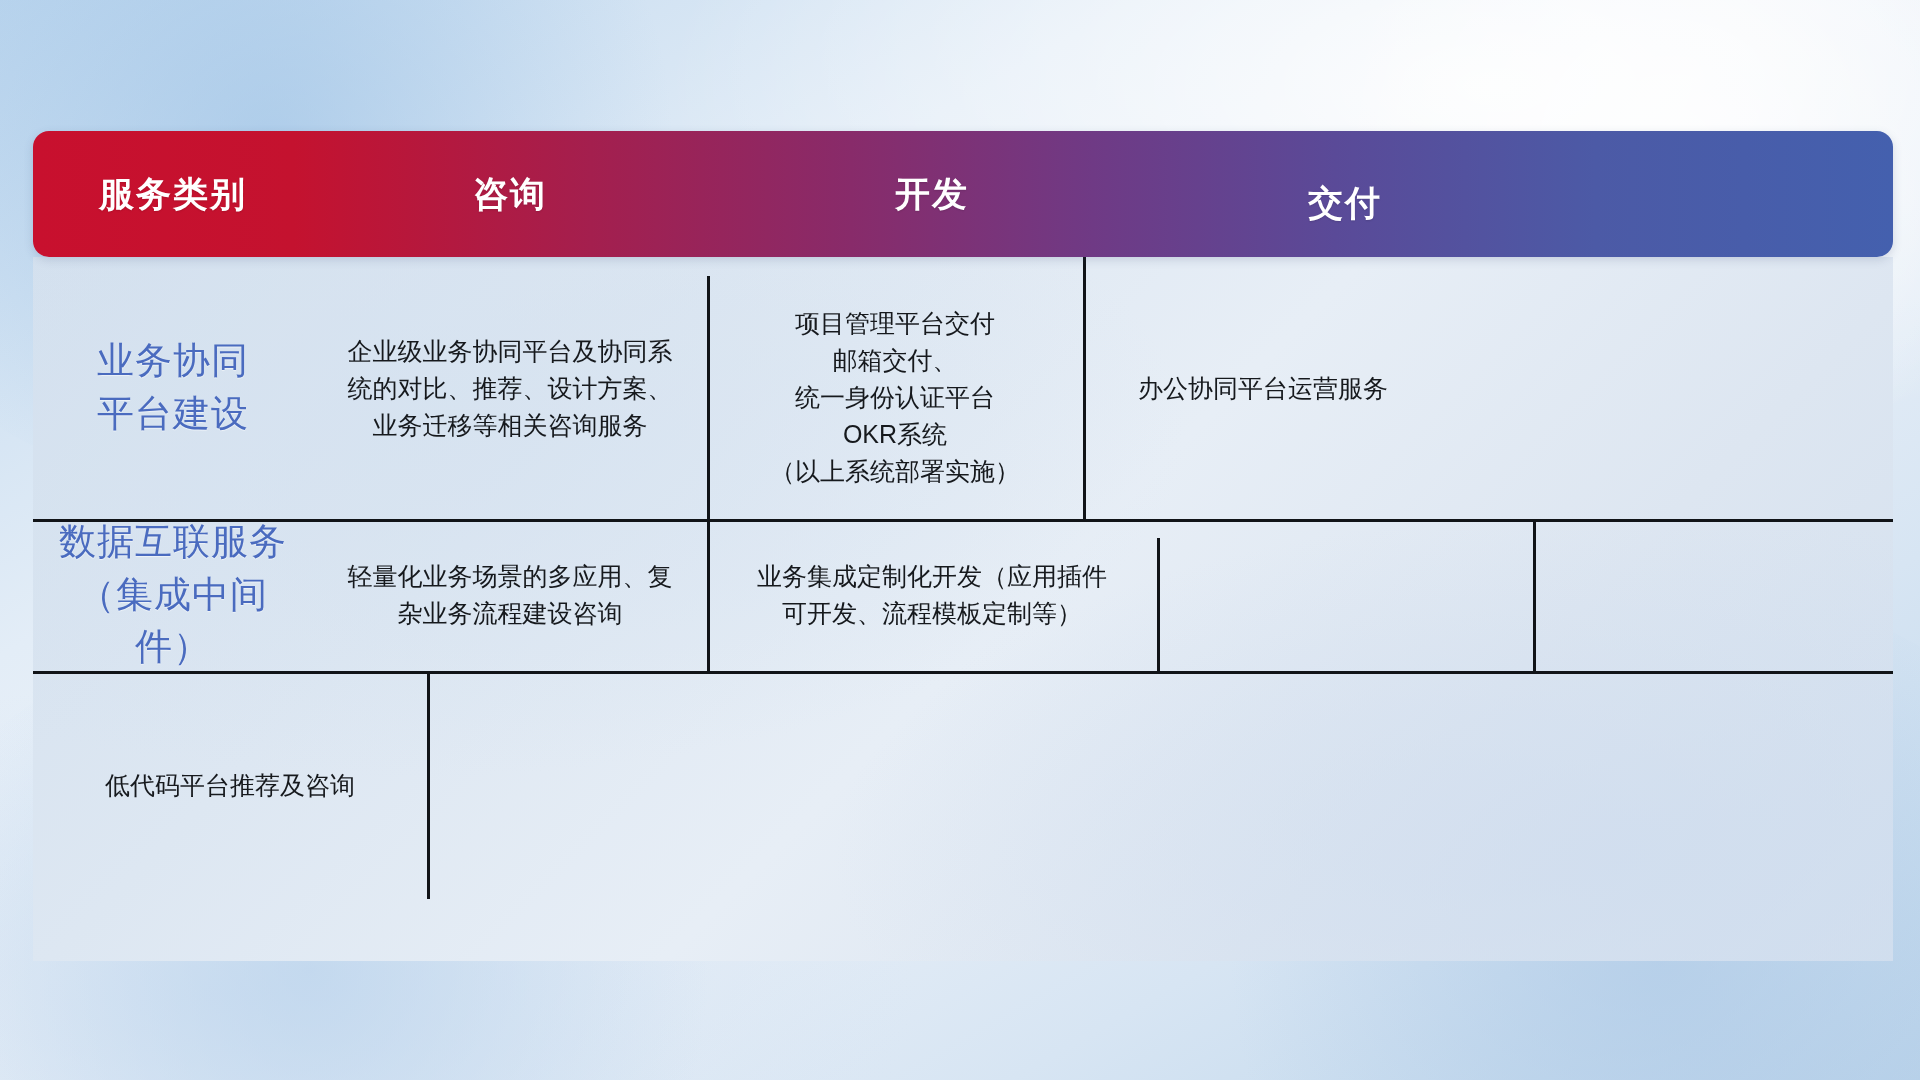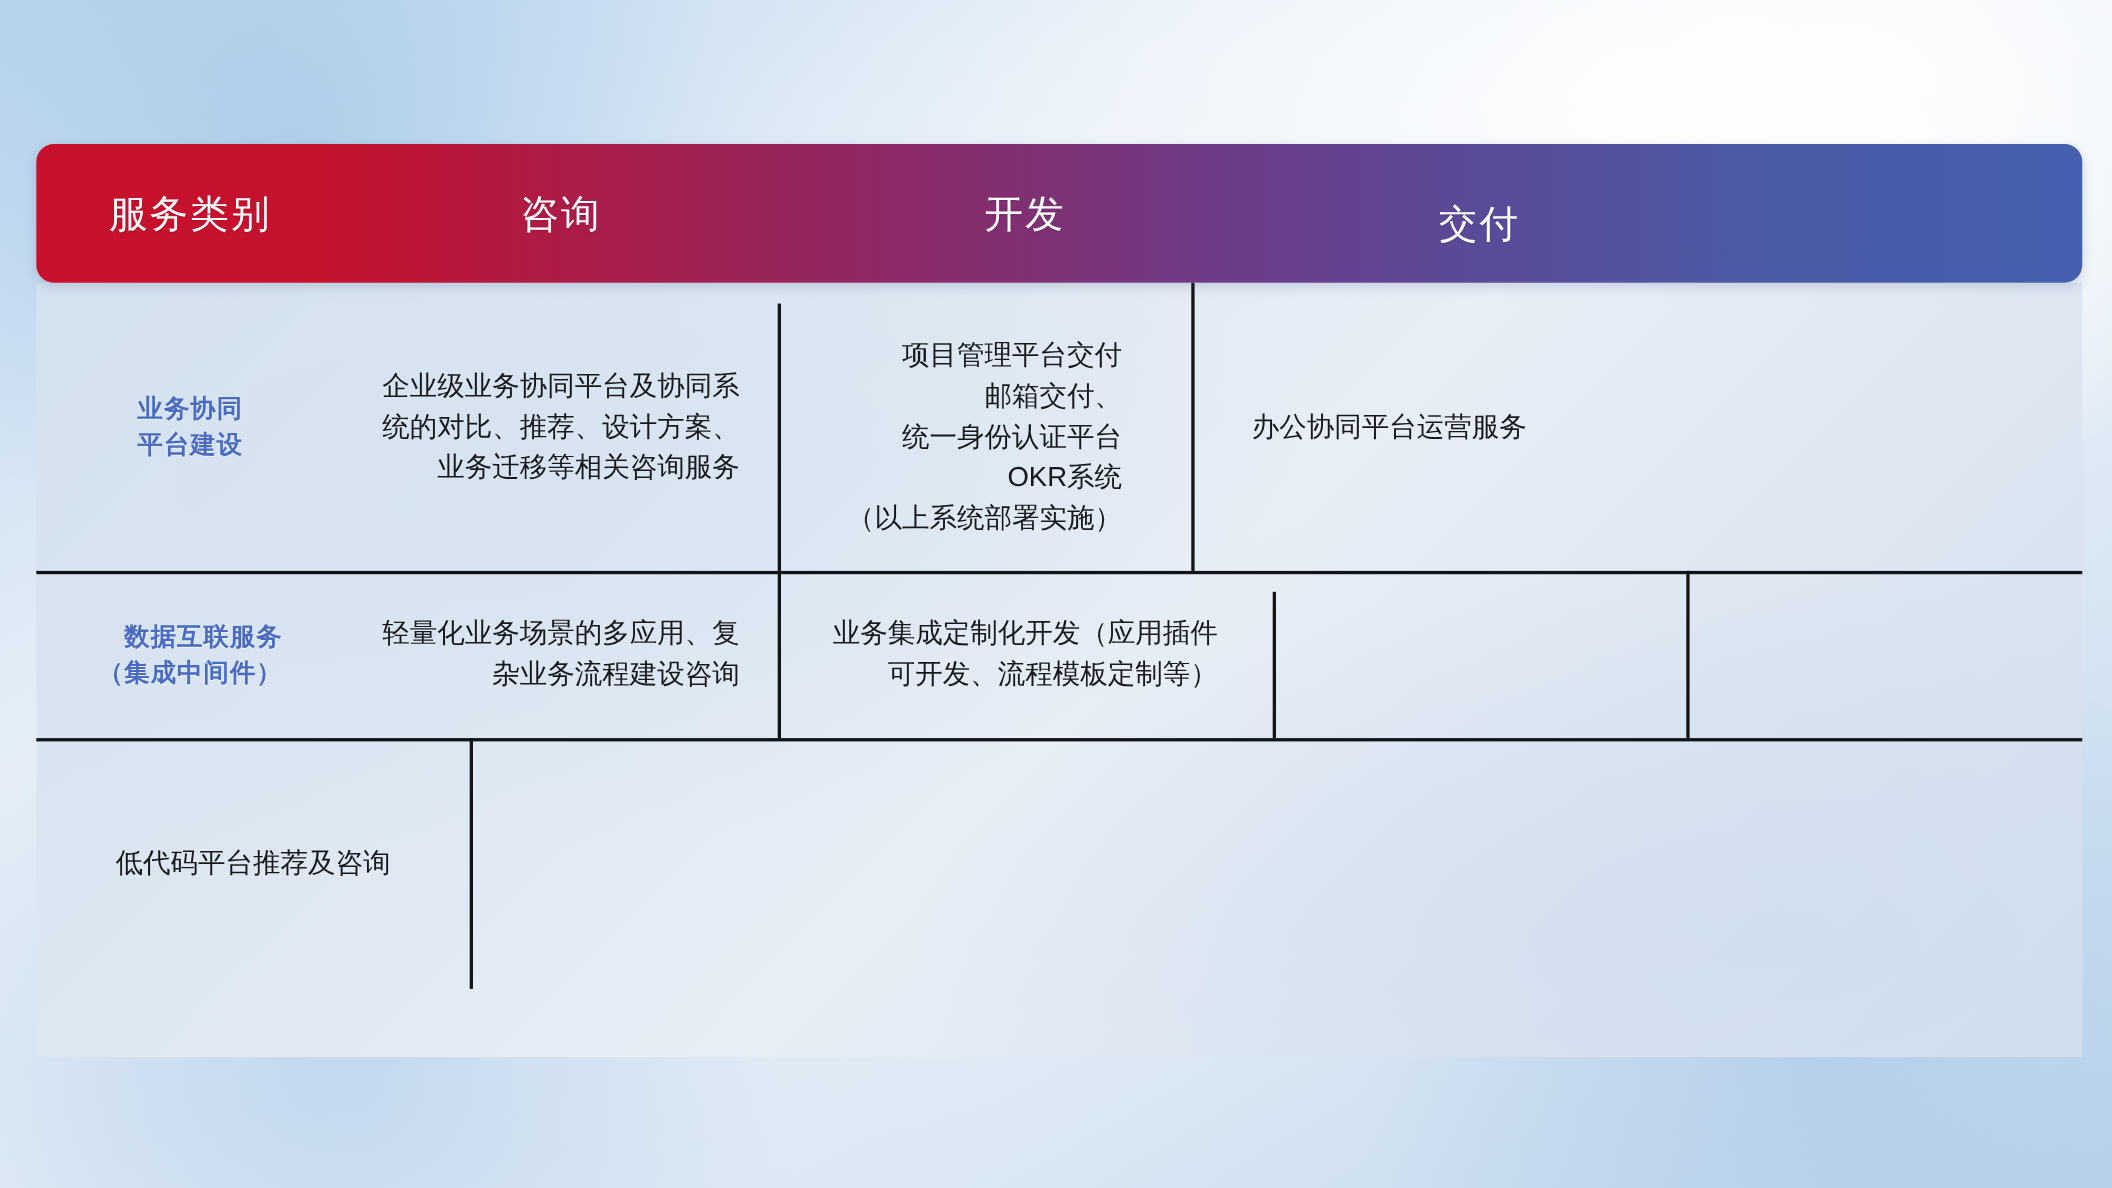--- a/index.html
+++ b/index.html
@@ -81,21 +81,21 @@
     box-shadow: 0 3px 10px rgba(60,80,120,0.18);
     position: relative;
     z-index: 3;
   }
   .table-header .hcell {
     display: flex;
     align-items: center;
     justify-content: center;
     color: #ffffff;
     font-size: 35px;
-    font-weight: 400;
+    font-weight: 700;
     letter-spacing: 2px;
     text-shadow: 0 1px 2px rgba(0,0,0,0.12);
   }
 
   
   .table-body {
     position: relative;
     height: 704px;
     background:
       radial-gradient(ellipse 60% 70% at 20% 25%, rgba(213,226,240,0.75) 0%, rgba(213,226,240,0) 70%),
@@ -121,40 +121,40 @@
 
   .cell {
     display: flex;
     align-items: center;
     justify-content: center;
     padding: 14px 14px;
     position: relative;
     font-size: 25px;
     line-height: 1.48;
     color: #16191d;
-    text-align: right;
+    text-align: center;
     white-space: pre-line;
   }
 
   
   .cell.vline::before {
     content: "";
     position: absolute;
     left: 0;
     top: 0;
     bottom: 0;
     width: 3px;
     background: #111418;
   }
   .row.r1 .cell.vline::before { top: 0; }
 
   .cell.label {
     color: #4a6bbf;
-    font-size: 23px;
-    font-weight: 700;
+    font-size: 37px;
+    font-weight: 400;
     line-height: 1.42;
     letter-spacing: 1px;
     text-shadow: 0 1px 1px rgba(255,255,255,0.55);
   }
 
   
   .c1 { width: 280px; }
   .c2 { width: 394px; }
   .c3 { width: 450px; }
   .c4 { width: 376px; margin-top: 19px; }

